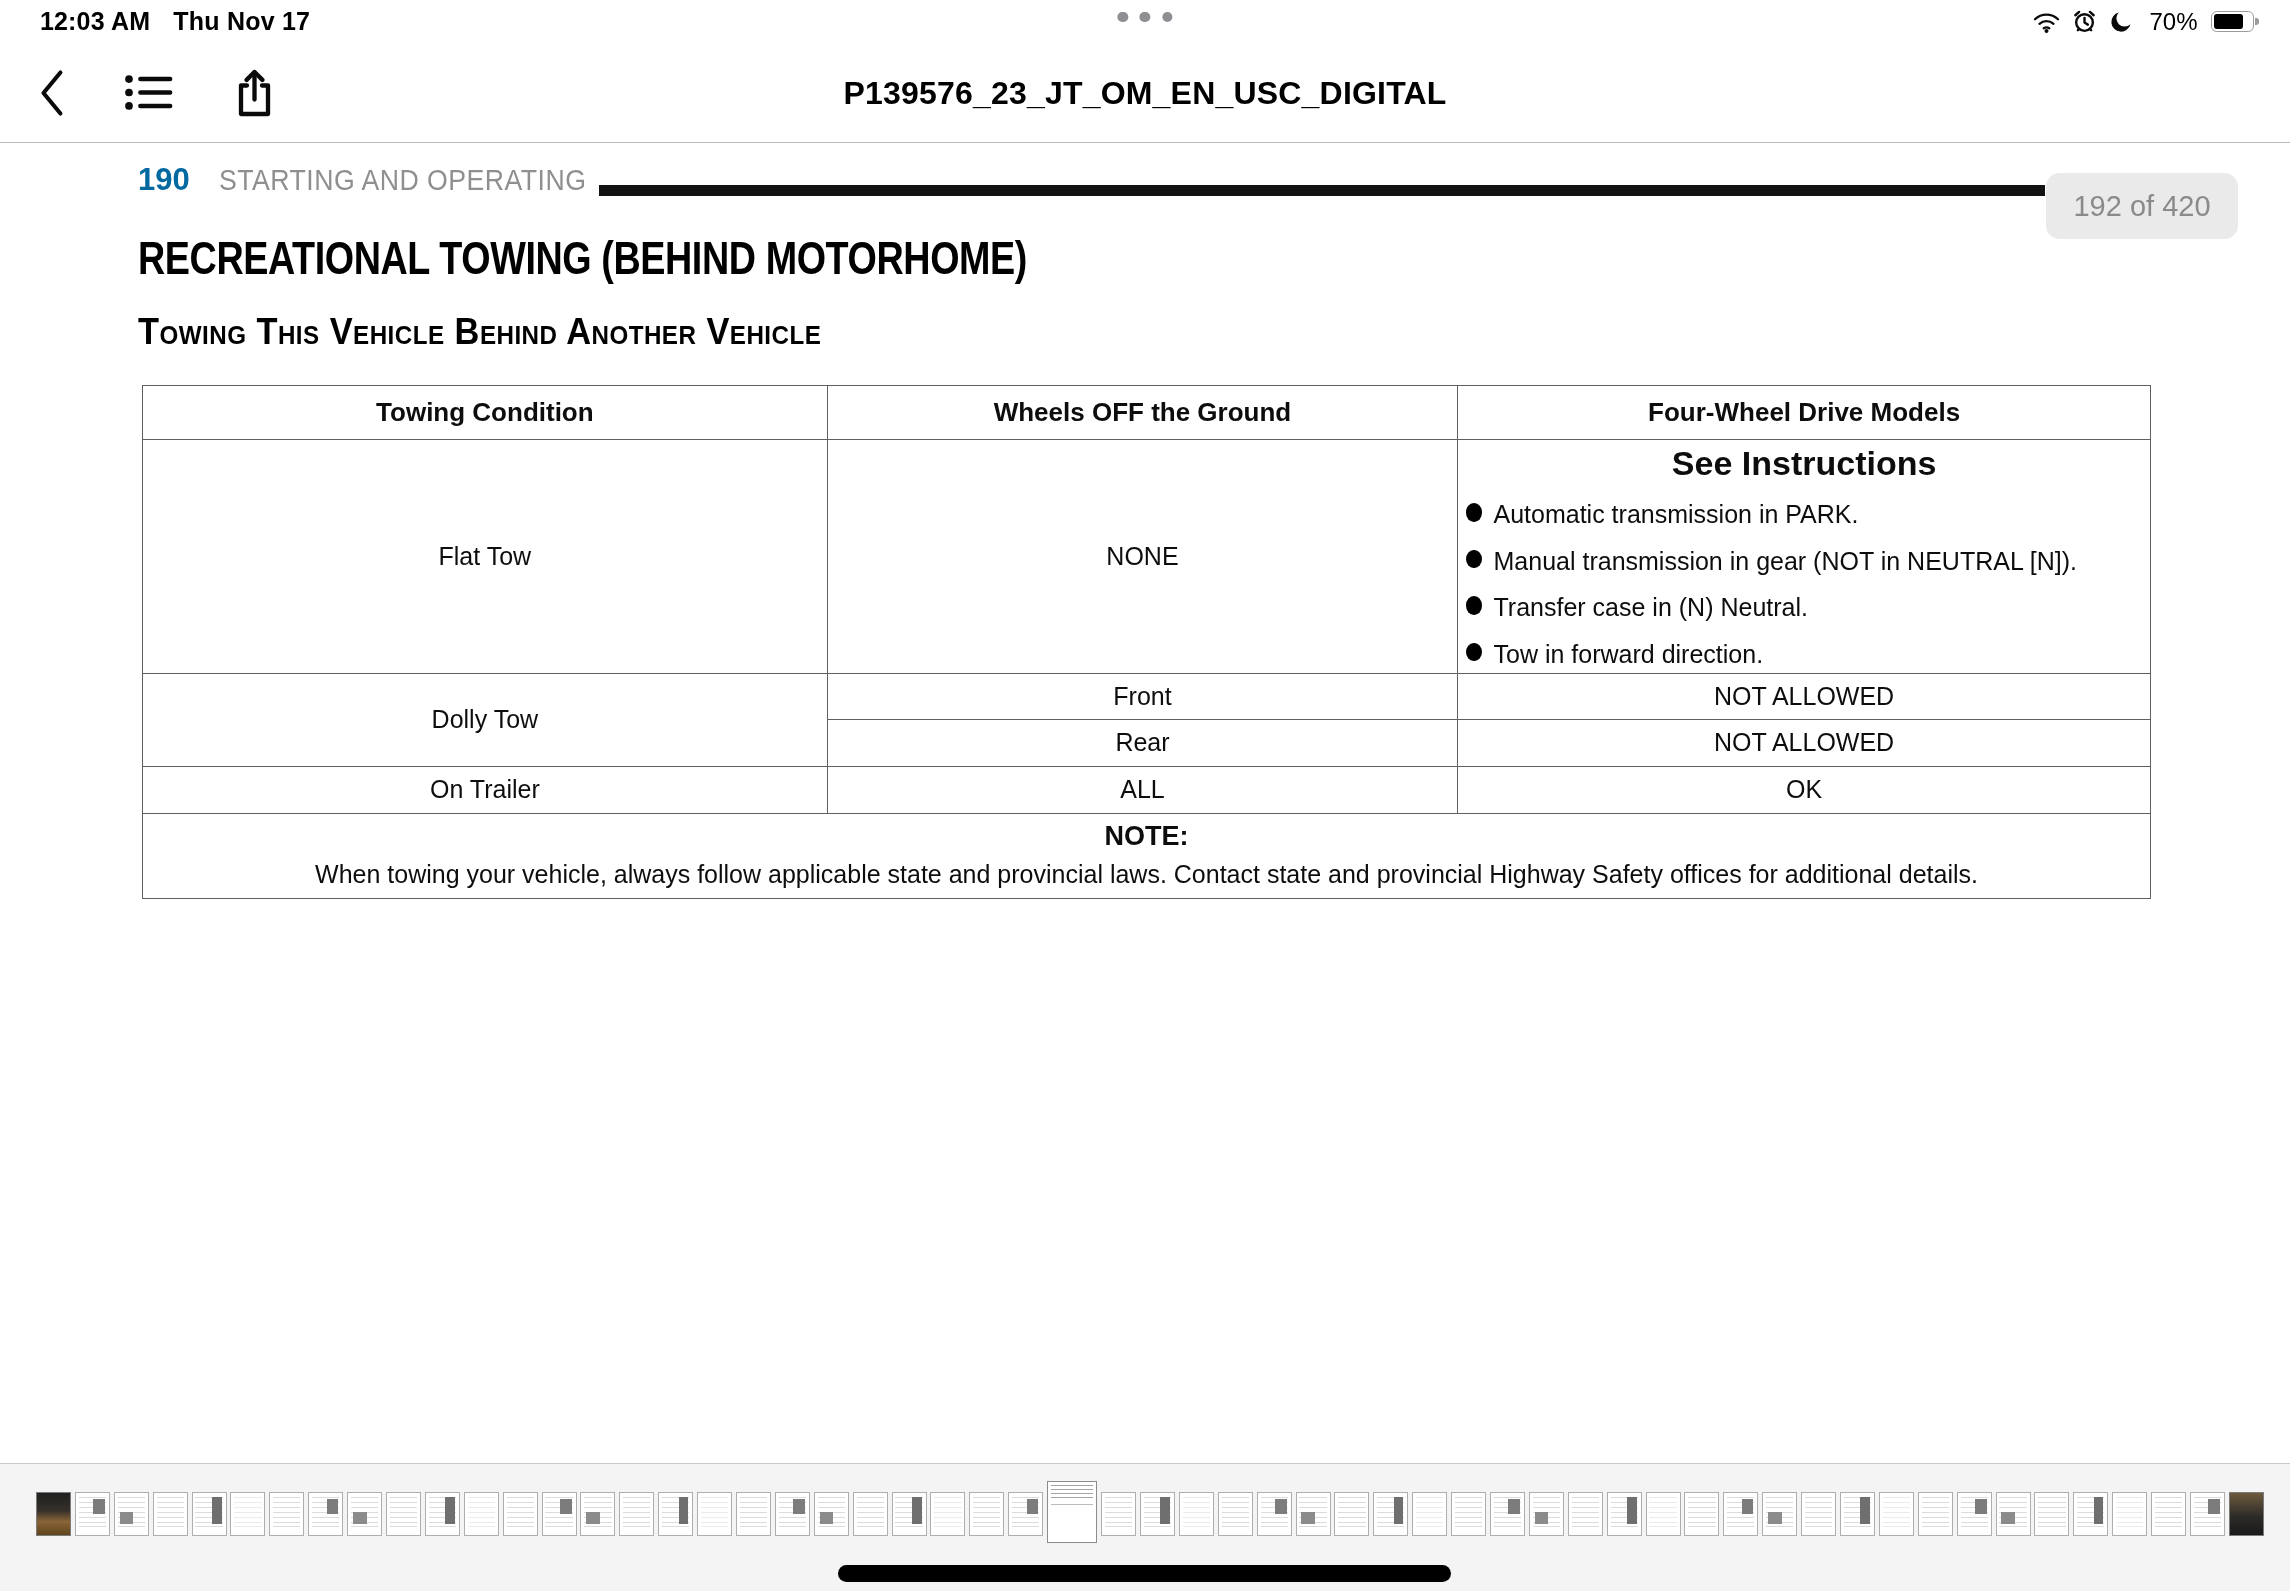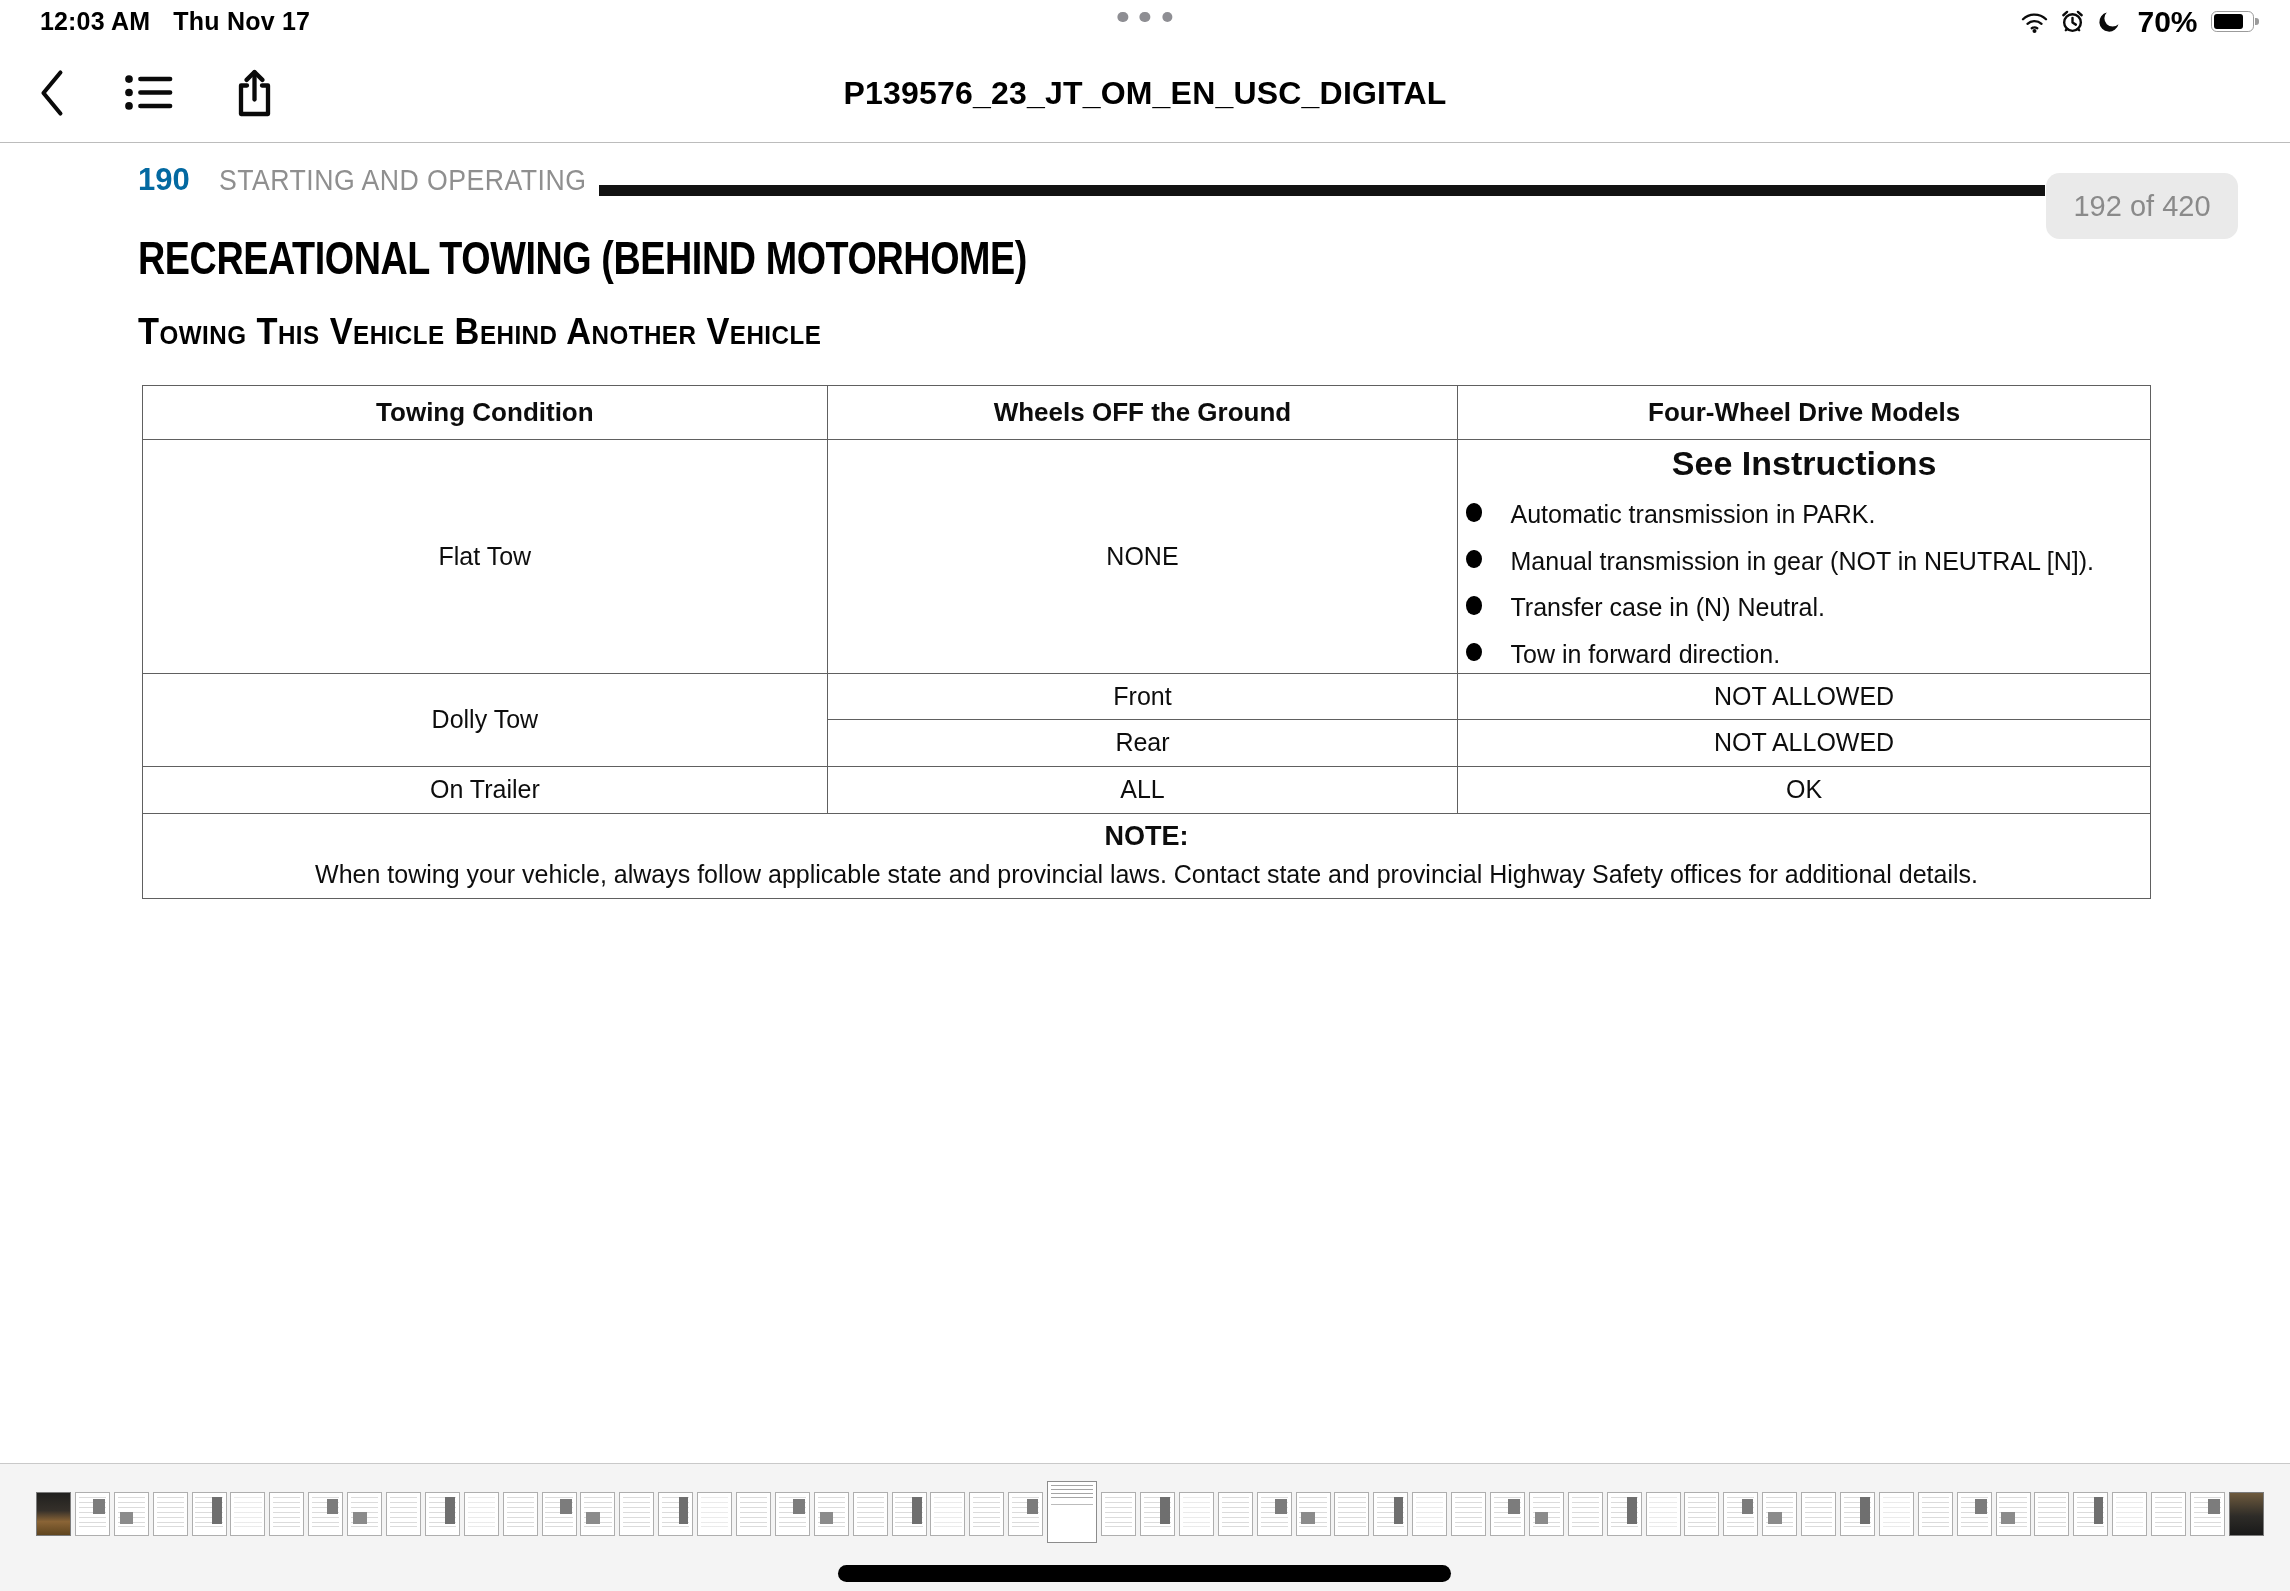--- a/index.html
+++ b/index.html
@@ -9,21 +9,21 @@
 
   
   .status-bar { position:absolute; top:0; left:0; width:100%; height:43px;
                 display:flex; align-items:center; justify-content:space-between;
                 padding:0 36px; color:#000; }
   .sb-left { display:flex; gap:23px; font-size:25px; font-weight:700; letter-spacing:0.2px; padding-left:3.9px; }
   .sb-dots { position:absolute; left:50%; top:11.6px; transform:translateX(-50%); display:flex; gap:11.6px; }
   .sb-dot { width:10.7px; height:10.7px; border-radius:50%; background:#8e8e93; }
   .sb-right { display:flex; align-items:center; gap:11.6px; }
   .sb-right svg { display:block; }
-  .battery-pct { font-size:30px; font-weight:700; margin-left:3.9px; }
+  .battery-pct { font-size:24px; font-weight:400; margin-left:3.9px; }
   .battery { position:relative; width:43px; height:21.3px; border:1.9px solid #9b9b9b; border-radius:5.8px; margin-left:1.9px; }
   .battery .fill { position:absolute; left:1.9px; top:1.9px; bottom:1.9px; width:70%; background:#000; border-radius:2.9px; }
   .battery .cap { position:absolute; right:-5.8px; top:5.8px; width:3.9px; height:7.8px; background:#9b9b9b; border-radius:0 2.9px 2.9px 0; }
 
   
   .nav-bar { position:absolute; top:43px; left:0; width:100%; height:100px;
              border-bottom:1px solid #bcbcbc; background:#fff;
              display:flex; align-items:center; justify-content:space-between; padding:0 37px; }
   .nav-group { display:flex; align-items:center; gap:58px; }
   .nav-btn { display:flex; align-items:center; justify-content:center; cursor:pointer; color:#0a0a0a; }
@@ -51,21 +51,21 @@
                  border-collapse:collapse; table-layout:fixed; }
   table.towing col.c1 { width:34.1%; } table.towing col.c2 { width:31.4%; } table.towing col.c3 { width:34.5%; }
   table.towing th, table.towing td { border:1.9px solid #606060; font-size:25px; color:#0d0d0d;
                                      text-align:center; vertical-align:middle; padding:3.9px 7.8px; }
   table.towing th { font-weight:700; font-size:26px; height:54px; }
   tr.row-flat { height:221px; }
   tr.row-front { height:46px; } tr.row-rear { height:47px; } tr.row-trailer { height:47px; }
   td.instructions { text-align:left; vertical-align:top; padding:9.7px 3.9px 9.7px 11.6px; }
   .instr-title { font-weight:700; font-size:34px; display:block; margin-bottom:5.8px; }
   ul.instr-list { list-style:none; }
-  ul.instr-list li { display:flex; align-items:flex-start; gap:29px; margin-top:16.5px; line-height:1.2; }
+  ul.instr-list li { display:flex; align-items:flex-start; gap:12px; margin-top:16.5px; line-height:1.2; }
   .bullet-dot { flex:0 0 auto; width:15.5px; height:18.4px; border-radius:50%; background:#000; margin-top:3.9px; }
   tr.row-note { height:85px; }
   td.note-cell { text-align:left; vertical-align:top; padding:5.8px 13.6px 9.7px 13.6px; }
   .note-label { display:block; font-weight:700; font-size:27px; margin-bottom:5.8px; }
   .note-text { display:block; font-size:25px; line-height:1.3; }
 
   
   .thumb-strip { position:absolute; left:0; top:1463px; width:100%; height:128px;
                  background:#f4f4f4; border-top:1px solid #c9c9c9; overflow:hidden; }
   .thumb-row { position:absolute; left:36px; top:28px; display:flex; align-items:flex-start; gap:3.9px; }

